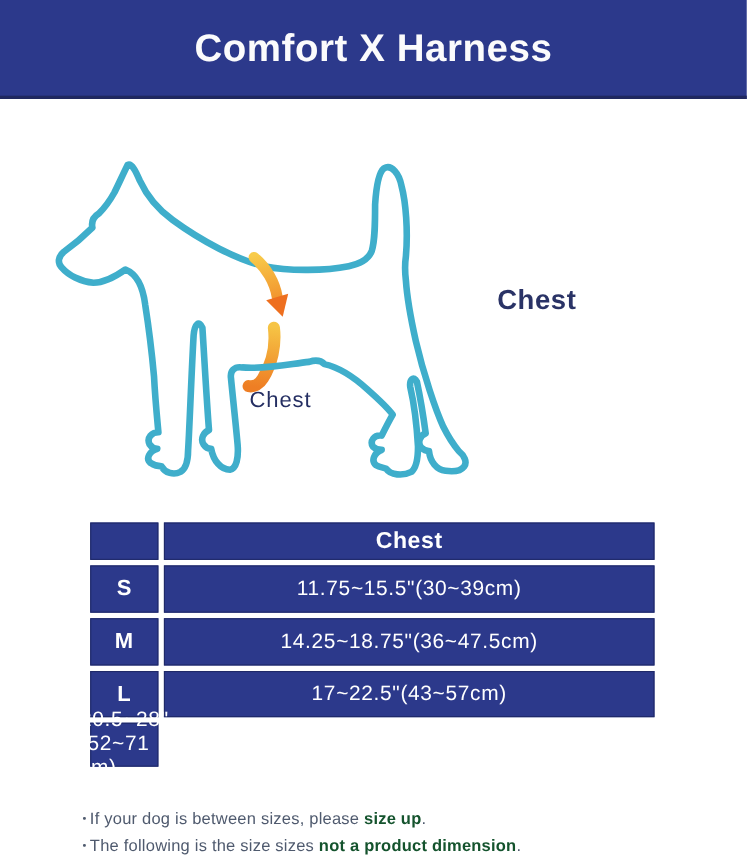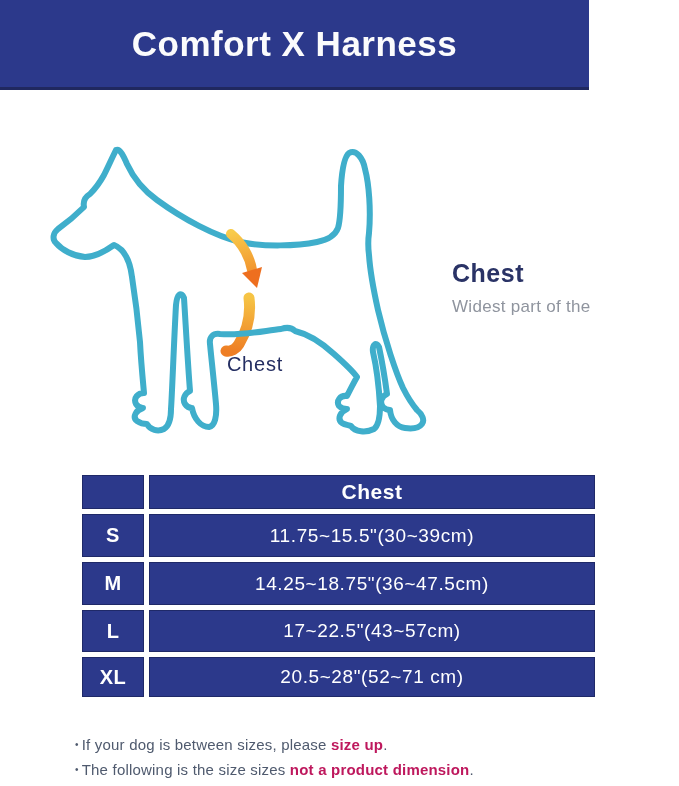--- a/index.html
+++ b/index.html
@@ -4,21 +4,21 @@
 <style>
   html,body { margin:0; padding:0; background:#ffffff; }
   .canvas {
     position:relative; width:679px; height:786px; margin:0 auto;
     background:#ffffff; overflow:hidden;
     font-family:"Liberation Sans", sans-serif;
   }
 
   
   .header {
-    position:absolute; left:0; top:0; width:589px; height:87px;
+    position:absolute; left:0; top:0; width:679px; height:87px;
     background:#2C398B; border-bottom:3px solid #20285F;
     display:flex; align-items:center; justify-content:center;
   }
   .header .title {
     color:#FBFBFC; font-size:35px; font-weight:bold; letter-spacing:0.5px;
   }
 
   
   .dog-svg { position:absolute; left:40px; top:140px; }
   .band-label {
@@ -49,21 +49,21 @@
   .cell.head { font-weight:bold; font-size:21px; letter-spacing:0.5px; }
   .cell.size { font-weight:bold; font-size:20px; letter-spacing:0.5px; }
   .cell.value { font-size:19px; letter-spacing:0.6px; }
 
   
   .notes { position:absolute; left:75px; top:736px; }
   .note {
     font-size:15px; color:#4F5A6E; margin-bottom:8px; letter-spacing:0.2px;
   }
   .note .bullet { font-size:10px; vertical-align:2px; margin-right:3px; }
-  .note b { color:#be185d;text-align:right; }
+  .note b { color:#14532d;text-align:right; }
 </style>
 </head>
 <body>
 
 <div class="canvas">
 
   <div class="header">
     <div class="title">Comfort X Harness</div>
   </div>
 
@@ -141,37 +141,35 @@
          C 124 157 120 148 116 150 Z" stroke="#3FAECB" stroke-width="6" stroke-linecap="round" stroke-linejoin="round"></path>
 
     <path d="M 231 234 C 242 243 250 257 252 270" stroke="url(#gradArrow)" stroke-width="10" stroke-linecap="round"></path>
     <polygon points="262,267 242,273 257,288" fill="#EE6F1F"></polygon>
   </svg>
 
   <div class="band-label">Chest</div>
 
   <div class="callout">
     <div class="callout-title">Chest</div>
-    <div class="callout-line">Widest part of the</div>
   </div>
 
   <div class="size-table">
     <div class="cell head"></div>
     <div class="cell head">Chest</div>
 
     <div class="cell size">S</div>
     <div class="cell value">11.75~15.5"(30~39cm)</div>
 
     <div class="cell size">M</div>
     <div class="cell value">14.25~18.75"(36~47.5cm)</div>
 
     <div class="cell size">L</div>
     <div class="cell value">17~22.5"(43~57cm)</div>
 
-    <div class="cell size">XL</div>
     <div class="cell value">20.5~28"(52~71 cm)</div>
   </div>
 
   <div class="notes">
     <div class="note"><span class="bullet">•</span><span>If your dog is between sizes, please </span><b>size up</b><span>.</span></div>
     <div class="note"><span class="bullet">•</span><span>The following is the size sizes </span><b>not a product dimension</b><span>.</span></div>
   </div>
 
 </div>
 

